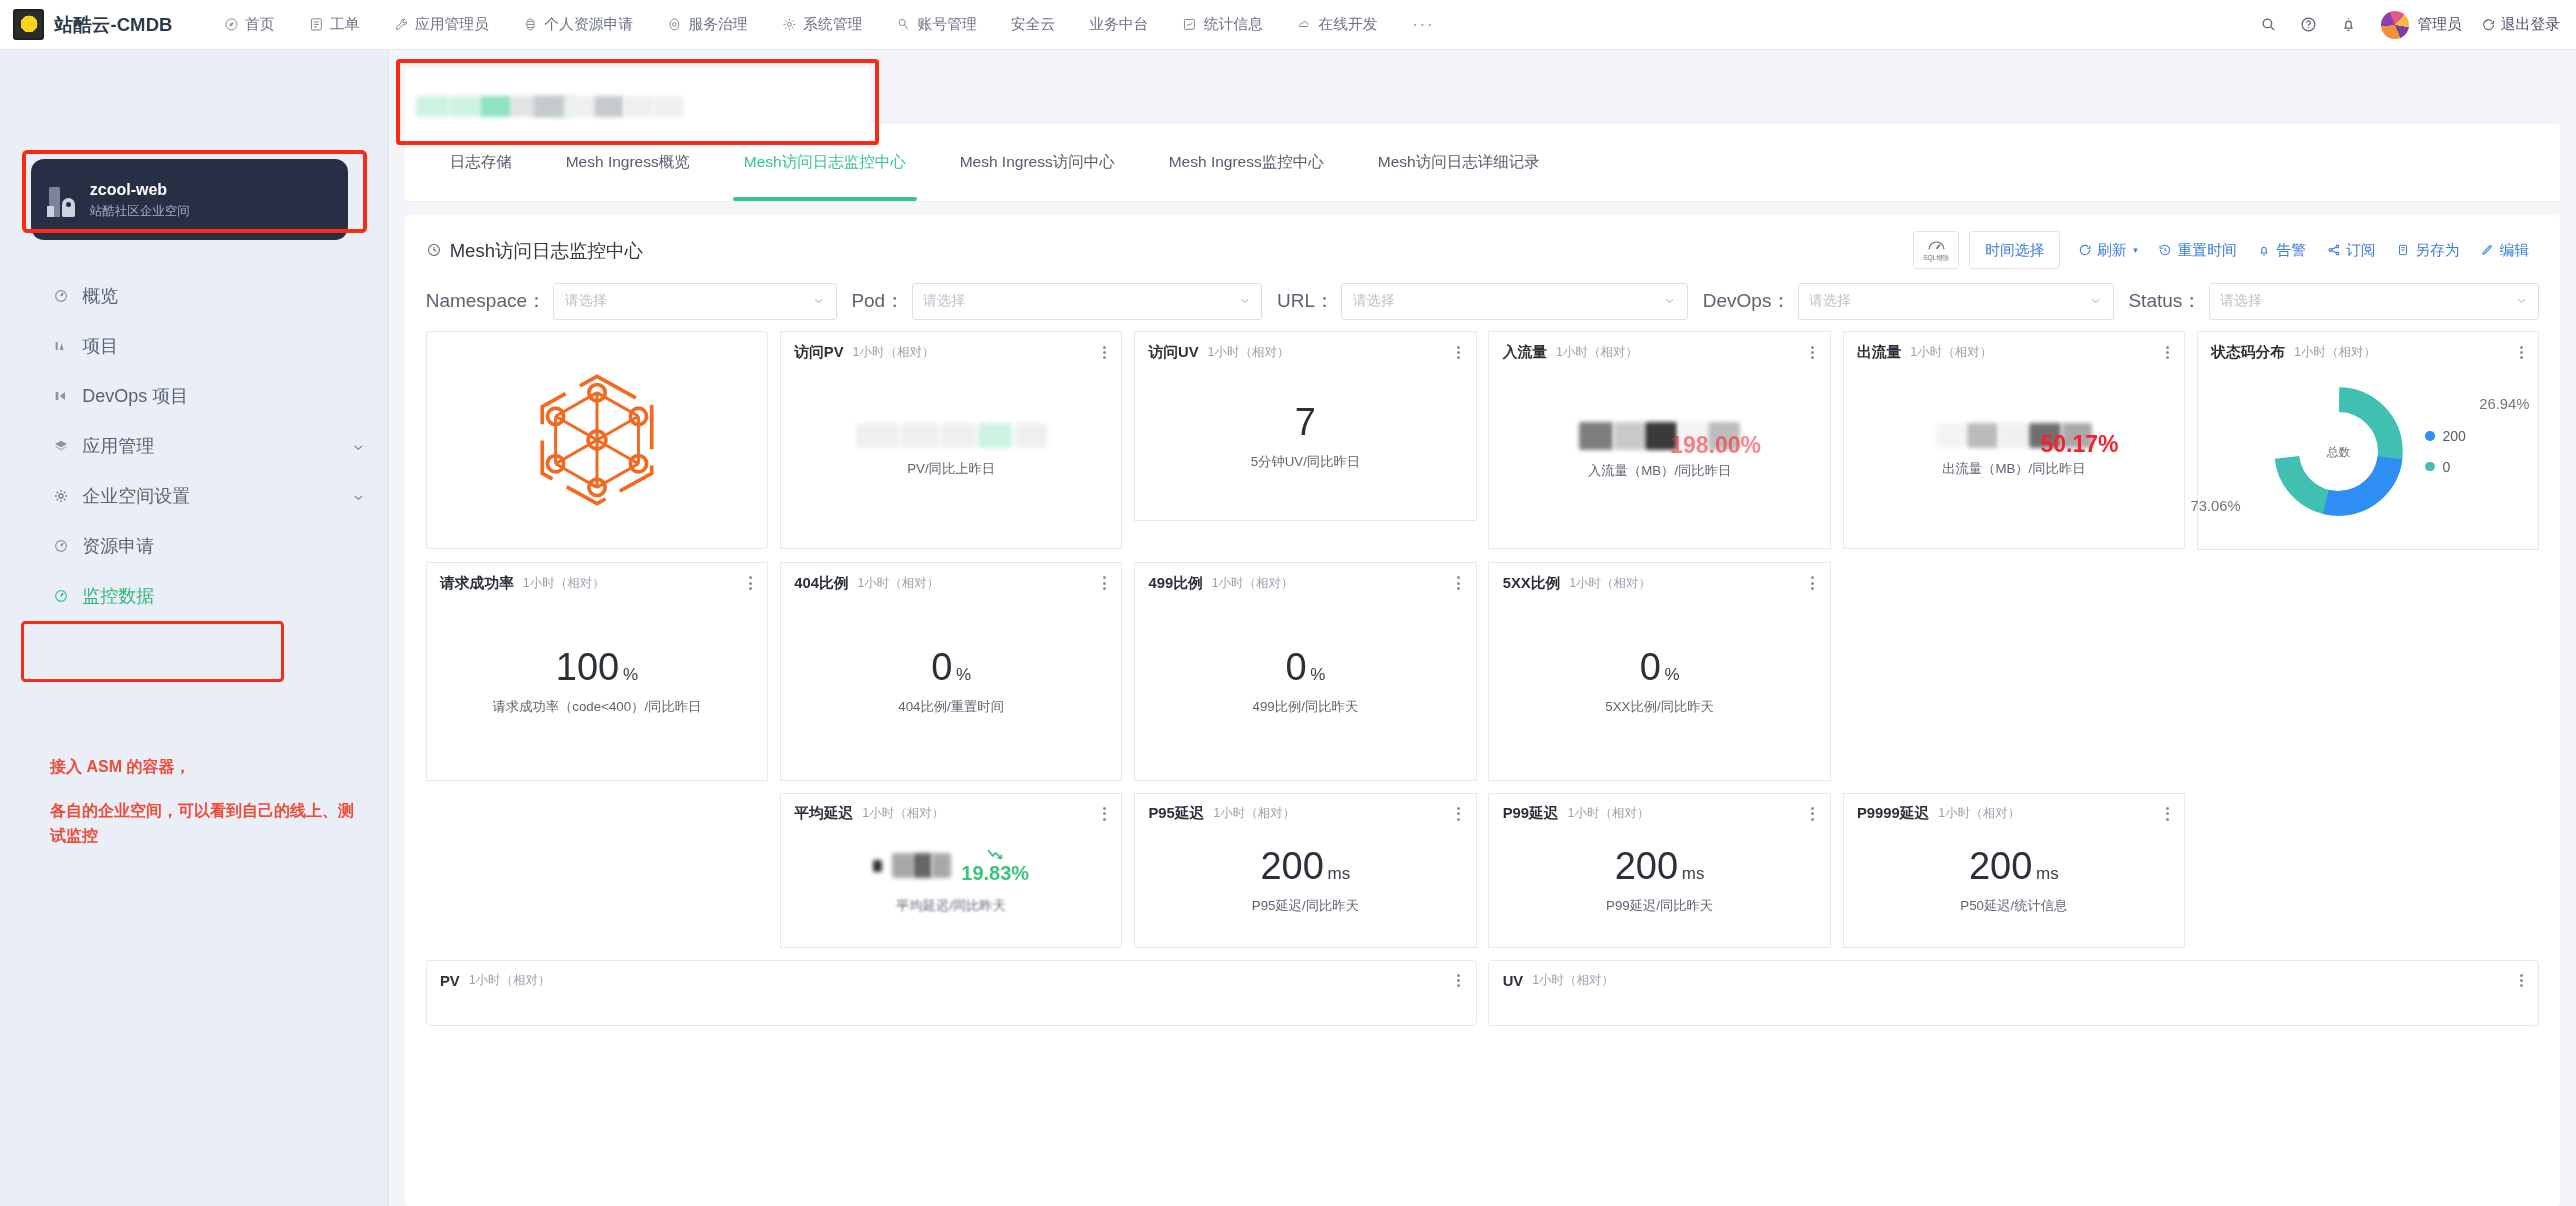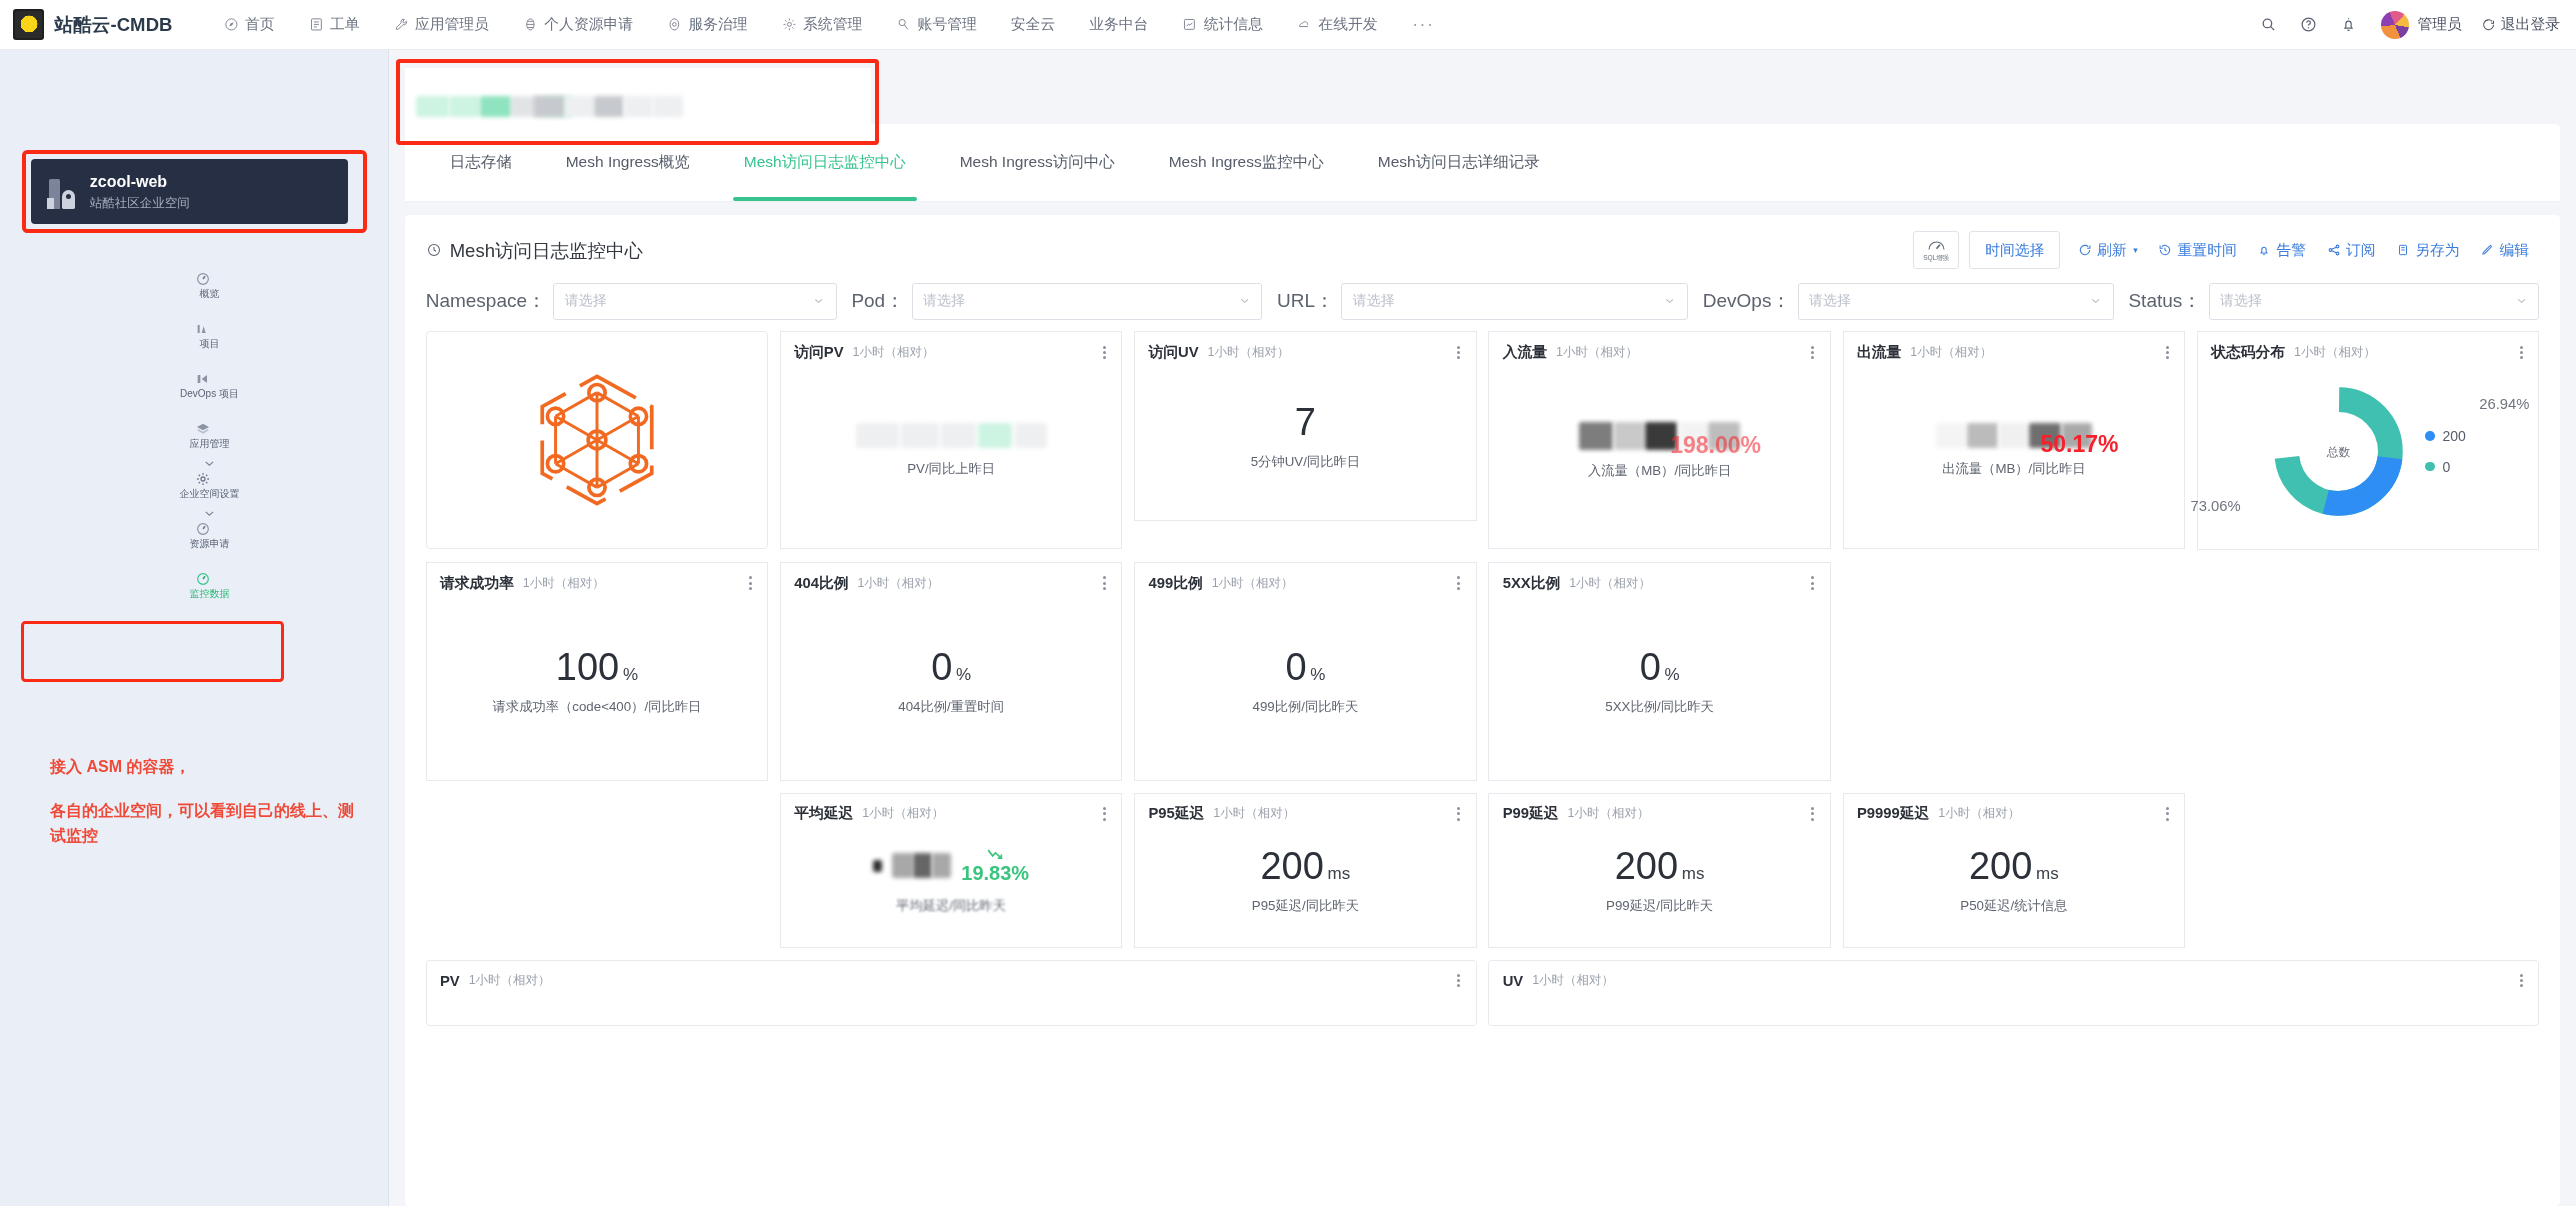--- a/index.html
+++ b/index.html
@@ -94,40 +94,40 @@
     overflow: hidden;
   }
   #ws-annot {
     position: absolute; left: 22px; top: 100px;
     width: 345px; height: 83px;
     border: 4.4px solid #fa2a14; border-radius: 5.2px;
     pointer-events: none; z-index: 5;
   }
   #ws-card {
     position: absolute; left: 31px; top: 109px;
-    width: 317px; height: 65px;
-    background: #272f45; border-radius: 4px;
+    width: 317px; height: 81px;
+    background: #272f45; border-radius: 13px;
     display: flex; align-items: center; gap: 13.3px;
     padding: 0 16px;
     cursor: pointer;
   }
   .ws-icon { width: 29.5px; height: 32px; position: relative; flex: 0 0 auto; }
   .ws-icon .b1 { position: absolute; left: 2.2px; top: 3.7px; width: 11px; height: 29.5px; background: #7b8499; border-radius: 1.5px 1.5px 0 0; }
   .ws-icon .b2 { position: absolute; left: 0px; top: 22px; width: 6.6px; height: 11px; background: #cdd3de; }
   .ws-icon .b3 { position: absolute; left: 14.8px; top: 14.8px; width: 13.3px; height: 18.5px; background: #cdd3de; border-radius: 6.6px 6.6px 1.5px 1.5px; }
   .ws-icon .b4 { position: absolute; left: 19px; top: 18.5px; width: 5.2px; height: 5.2px; background: #272f45; border-radius: 50%; }
   .ws-title { font-size: 16px; font-weight: bold; color: #ffffff; line-height: 1.25; }
   .ws-sub { font-size: 12.5px; color: #a6adbd; line-height: 1.35; margin-top: 3px; }
 
   #menu { position: absolute; left: 0; top: 221px; width: 100%; }
   .menu-item {
     display: flex; align-items: center;
     height: 50px; padding: 0 22px 0 53px;
-    font-size: 10px; color: #5a6375;
-    cursor: pointer; position: relative; flex-direction: column;
+    font-size: 18px; color: #5a6375;
+    cursor: pointer; position: relative;
   }
   .menu-item .mi-ic { width: 16px; height: 16px; margin-right: 13.3px; display: inline-flex; flex: 0 0 auto; }
   .menu-item .mi-ic svg { width: 16px; height: 16px; }
   .menu-item .mi-label { flex: 1 1 auto; white-space: nowrap; }
   .menu-item .mi-chev { width: 14.8px; height: 14.8px; color: #7a8396; }
   .menu-item.active { color: #2fb87a; }
   #menu-annot {
     position: absolute; left: 20.7px; top: 571px;
     width: 263px; height: 61px;
     border: 3.7px solid #fa2a14; border-radius: 4.4px;

